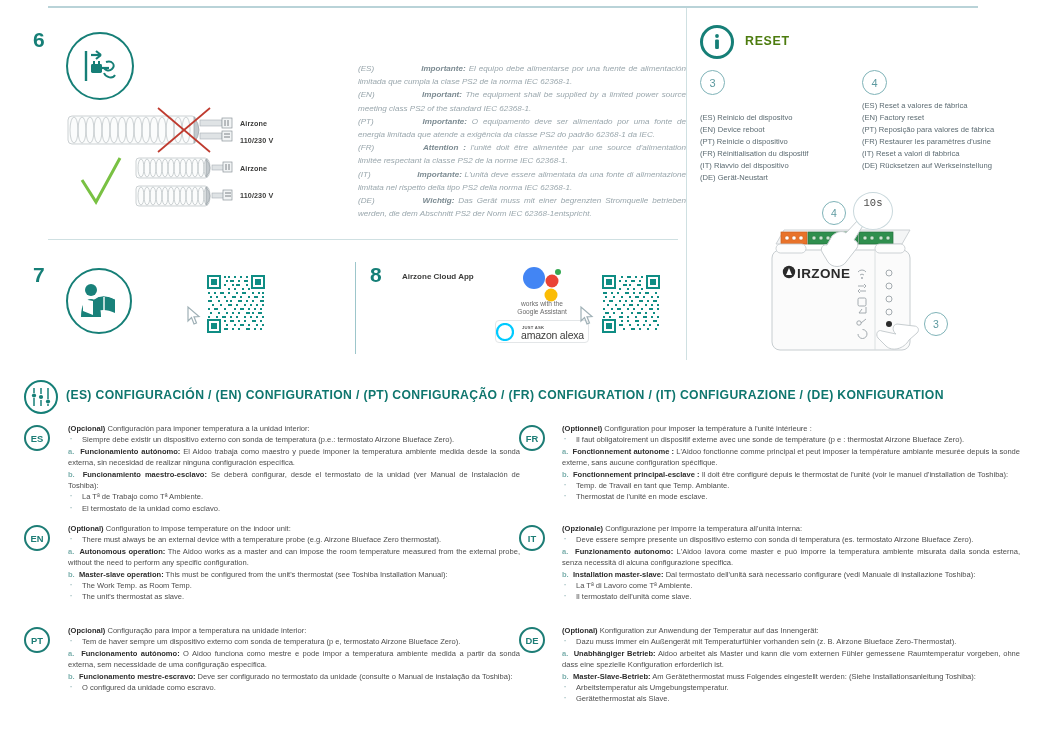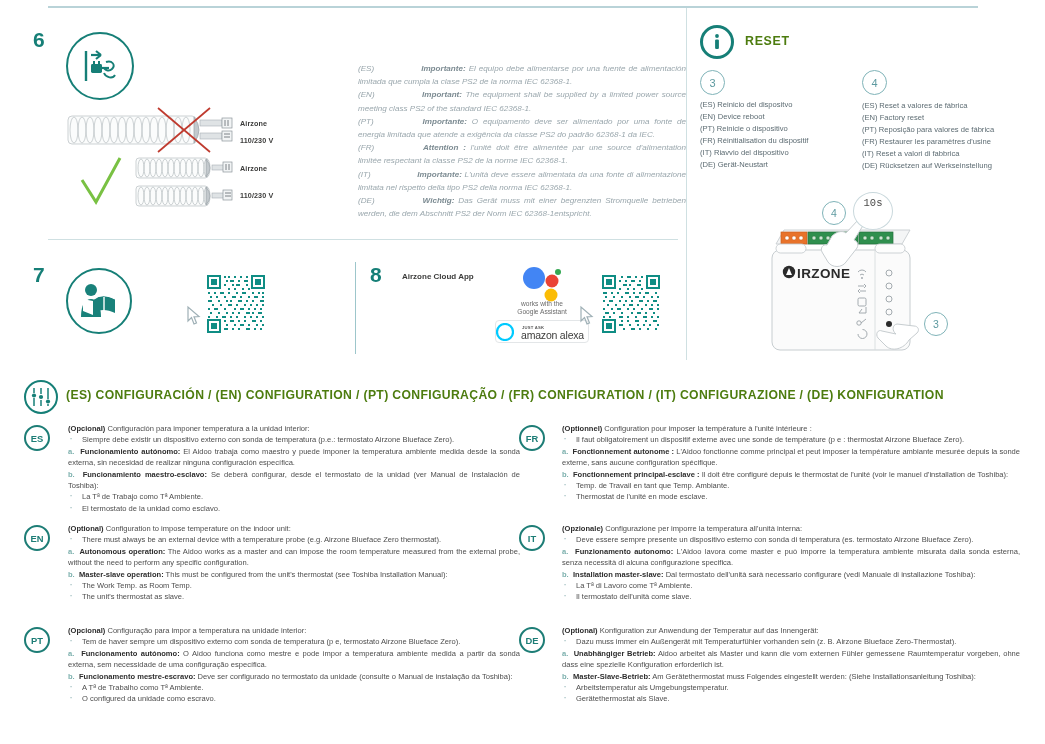--- a/index.html
+++ b/index.html
@@ -62,21 +62,21 @@
     font-size: 12.4px; font-weight: bold; color: #4d7c0f; letter-spacing: .7px;
   }
   .reset-col { position: absolute; font-size: 7.6px; line-height: 12.1px; color: #5c6b72; }
   .reset-num {
     position: absolute; width: 25px; height: 25px; border: 1.3px solid #7fb3b8;
     border-radius: 50%; display: flex; align-items: center; justify-content: center;
     font-size: 11px; color: #5d9aa0;
   }
   #reset-num-3 { left: 700px; top: 70px; }
   #reset-num-4 { left: 862px; top: 70px; }
-  #reset-col-3 { left: 700px; top: 99px; width: 150px; }
+  #reset-col-3 { left: 700px; top: 112px; width: 150px; }
   #reset-col-4 { left: 862px; top: 100px; width: 172px; }
 
   
   #device { position: absolute; left: 762px; top: 192px; width: 278px; height: 170px; }
   .badge-num {
     position: absolute; width: 24px; height: 24px; border: 1.3px solid #7fb3b8;
     border-radius: 50%; display: flex; align-items: center; justify-content: center;
     font-size: 10.5px; color: #5d9aa0; background: #fff;
   }
   #dev-badge-4 { left: 822px; top: 201px; }
@@ -114,21 +114,21 @@
   }
   #alexa-just { font-size: 4.2px; color: #5a5a5a; letter-spacing: .2px;
     position: absolute; left: 26px; top: 4px; font-weight: bold; }
   #alexa-name { position: absolute; left: 25px; top: 8px;
     font-size: 10.5px; color: #3c3c3b; letter-spacing: -.2px; }
 
   
   #cfg-icon { left: 24px; top: 380px; width: 34px; height: 34px; border-width: 2.5px; }
   #cfg-title {
     position: absolute; left: 66px; top: 388px; width: 920px;
-    font-size: 12.2px; font-weight: bold; color: #4d7c0f; letter-spacing: .35px;
+    font-size: 12.2px; font-weight: bold; color: #0f766e; letter-spacing: .35px;
     white-space: nowrap;
   }
   .lang-badge {
     position: absolute; width: 26px; height: 26px; border: 2px solid #1d7d76;
     border-radius: 50%; display: flex; align-items: center; justify-content: center;
     font-size: 9.4px; font-weight: bold; color: #1d7d76;
   }
   .lang-body { position: absolute; font-size: 7.55px; line-height: 11.4px; color: #4d4d4d;
     text-align: justify; }
   .lang-body p { margin: 0; }
@@ -676,21 +676,20 @@
       <p><span class="ab">b.</span>&nbsp;&nbsp;<b>Master-slave operation:</b> This must be configured from the unit's thermostat (see Toshiba Installation Manual):</p>
       <p class="bullet">The Work Temp. as Room Temp.</p>
       <p class="bullet">The unit's thermostat as slave.</p>
     </div>
   <div class="lang-badge" id="b-pt">PT</div>
   <div class="lang-body" id="t-pt">
       <p><b>(Opcional)</b> Configuração para impor a temperatura na unidade interior:</p>
       <p class="bullet">Tem de haver sempre um dispositivo externo com sonda de temperatura (p e, termostato Airzone Blueface Zero).</p>
       <p><span class="ab">a.</span>&nbsp;&nbsp;<b>Funcionamento autónomo:</b> O Aidoo funciona como mestre e pode impor a temperatura ambiente medida a partir da sonda externa, sem necessidade de uma configuração específica.</p>
       <p><span class="ab">b.</span>&nbsp;&nbsp;<b>Funcionamento mestre-escravo:</b> Deve ser configurado no termostato da unidade (consulte o Manual de instalação da Toshiba):</p>
-      <p class="bullet">A Tª de Trabalho como Tª Ambiente.</p>
       <p class="bullet">O configured da unidade como escravo.</p>
     </div>
   <div class="lang-badge" id="b-fr">FR</div>
   <div class="lang-body" id="t-fr">
       <p><b>(Optionnel)</b> Configuration pour imposer la température à l'unité intérieure :</p>
       <p class="bullet">Il faut obligatoirement un dispositif externe avec une sonde de température (p e : thermostat Airzone Blueface Zero).</p>
       <p><span class="ab">a.</span>&nbsp;&nbsp;<b>Fonctionnement autonome :</b> L'Aidoo fonctionne comme principal et peut imposer la température ambiante mesurée depuis la sonde externe, sans aucune configuration spécifique.</p>
       <p><span class="ab">b.</span>&nbsp;&nbsp;<b>Fonctionnement principal-esclave :</b> Il doit être configuré depuis le thermostat de l'unité (voir le manuel d'installation de Toshiba):</p>
       <p class="bullet">Temp. de Travail en tant que Temp. Ambiante.</p>
       <p class="bullet">Thermostat de l'unité en mode esclave.</p>

